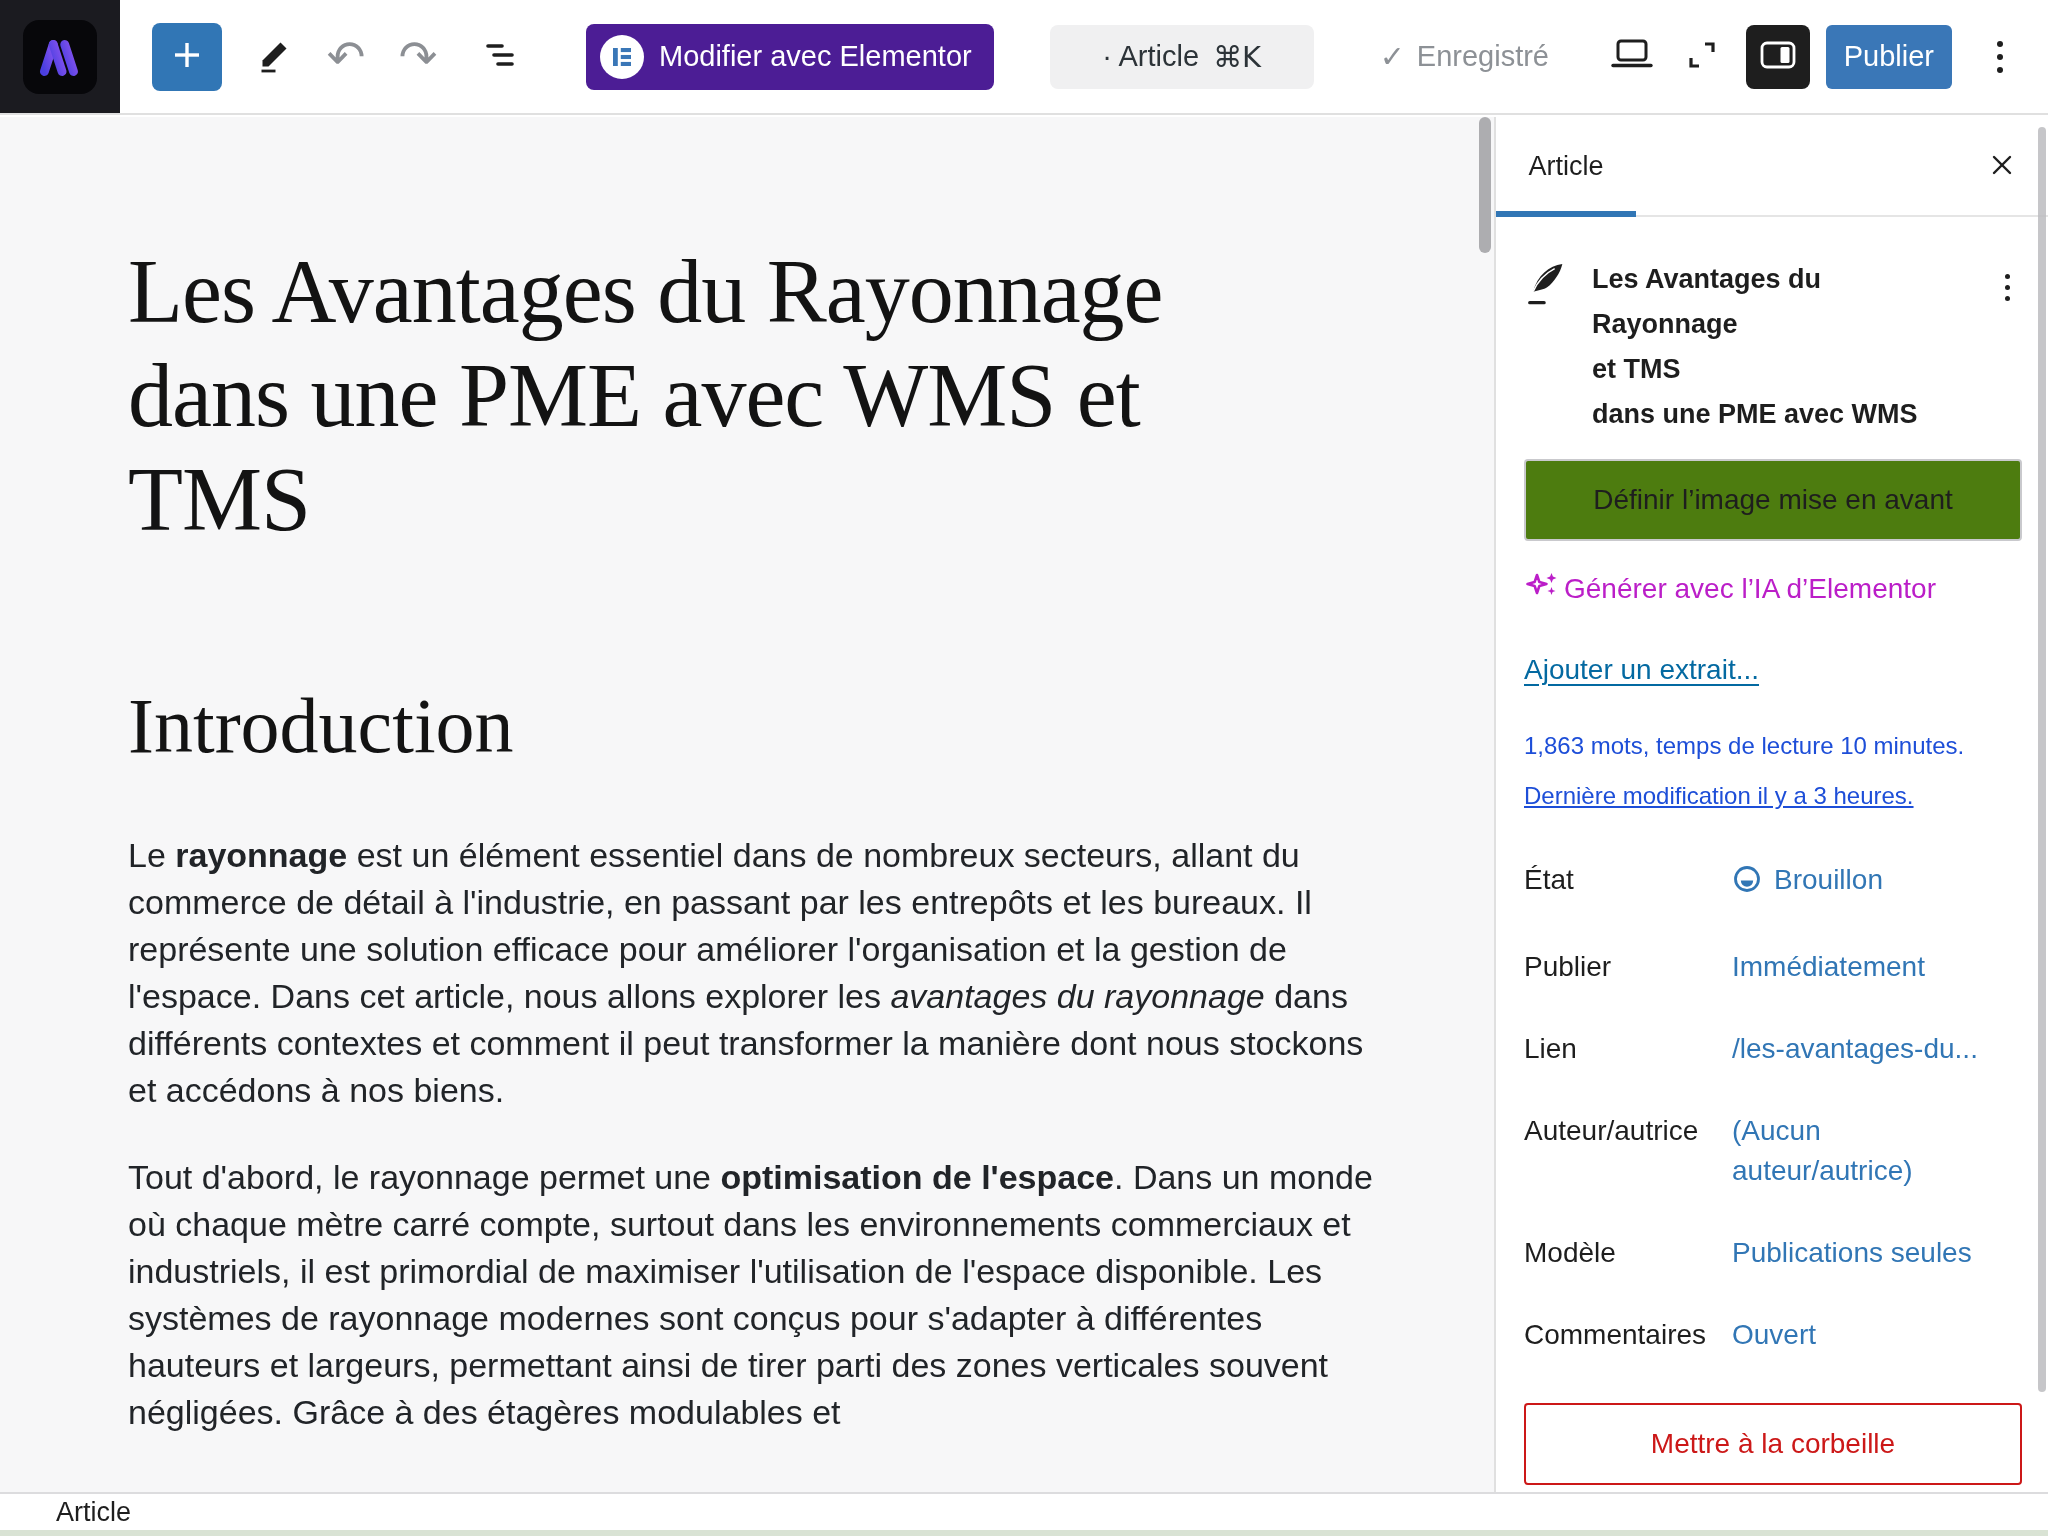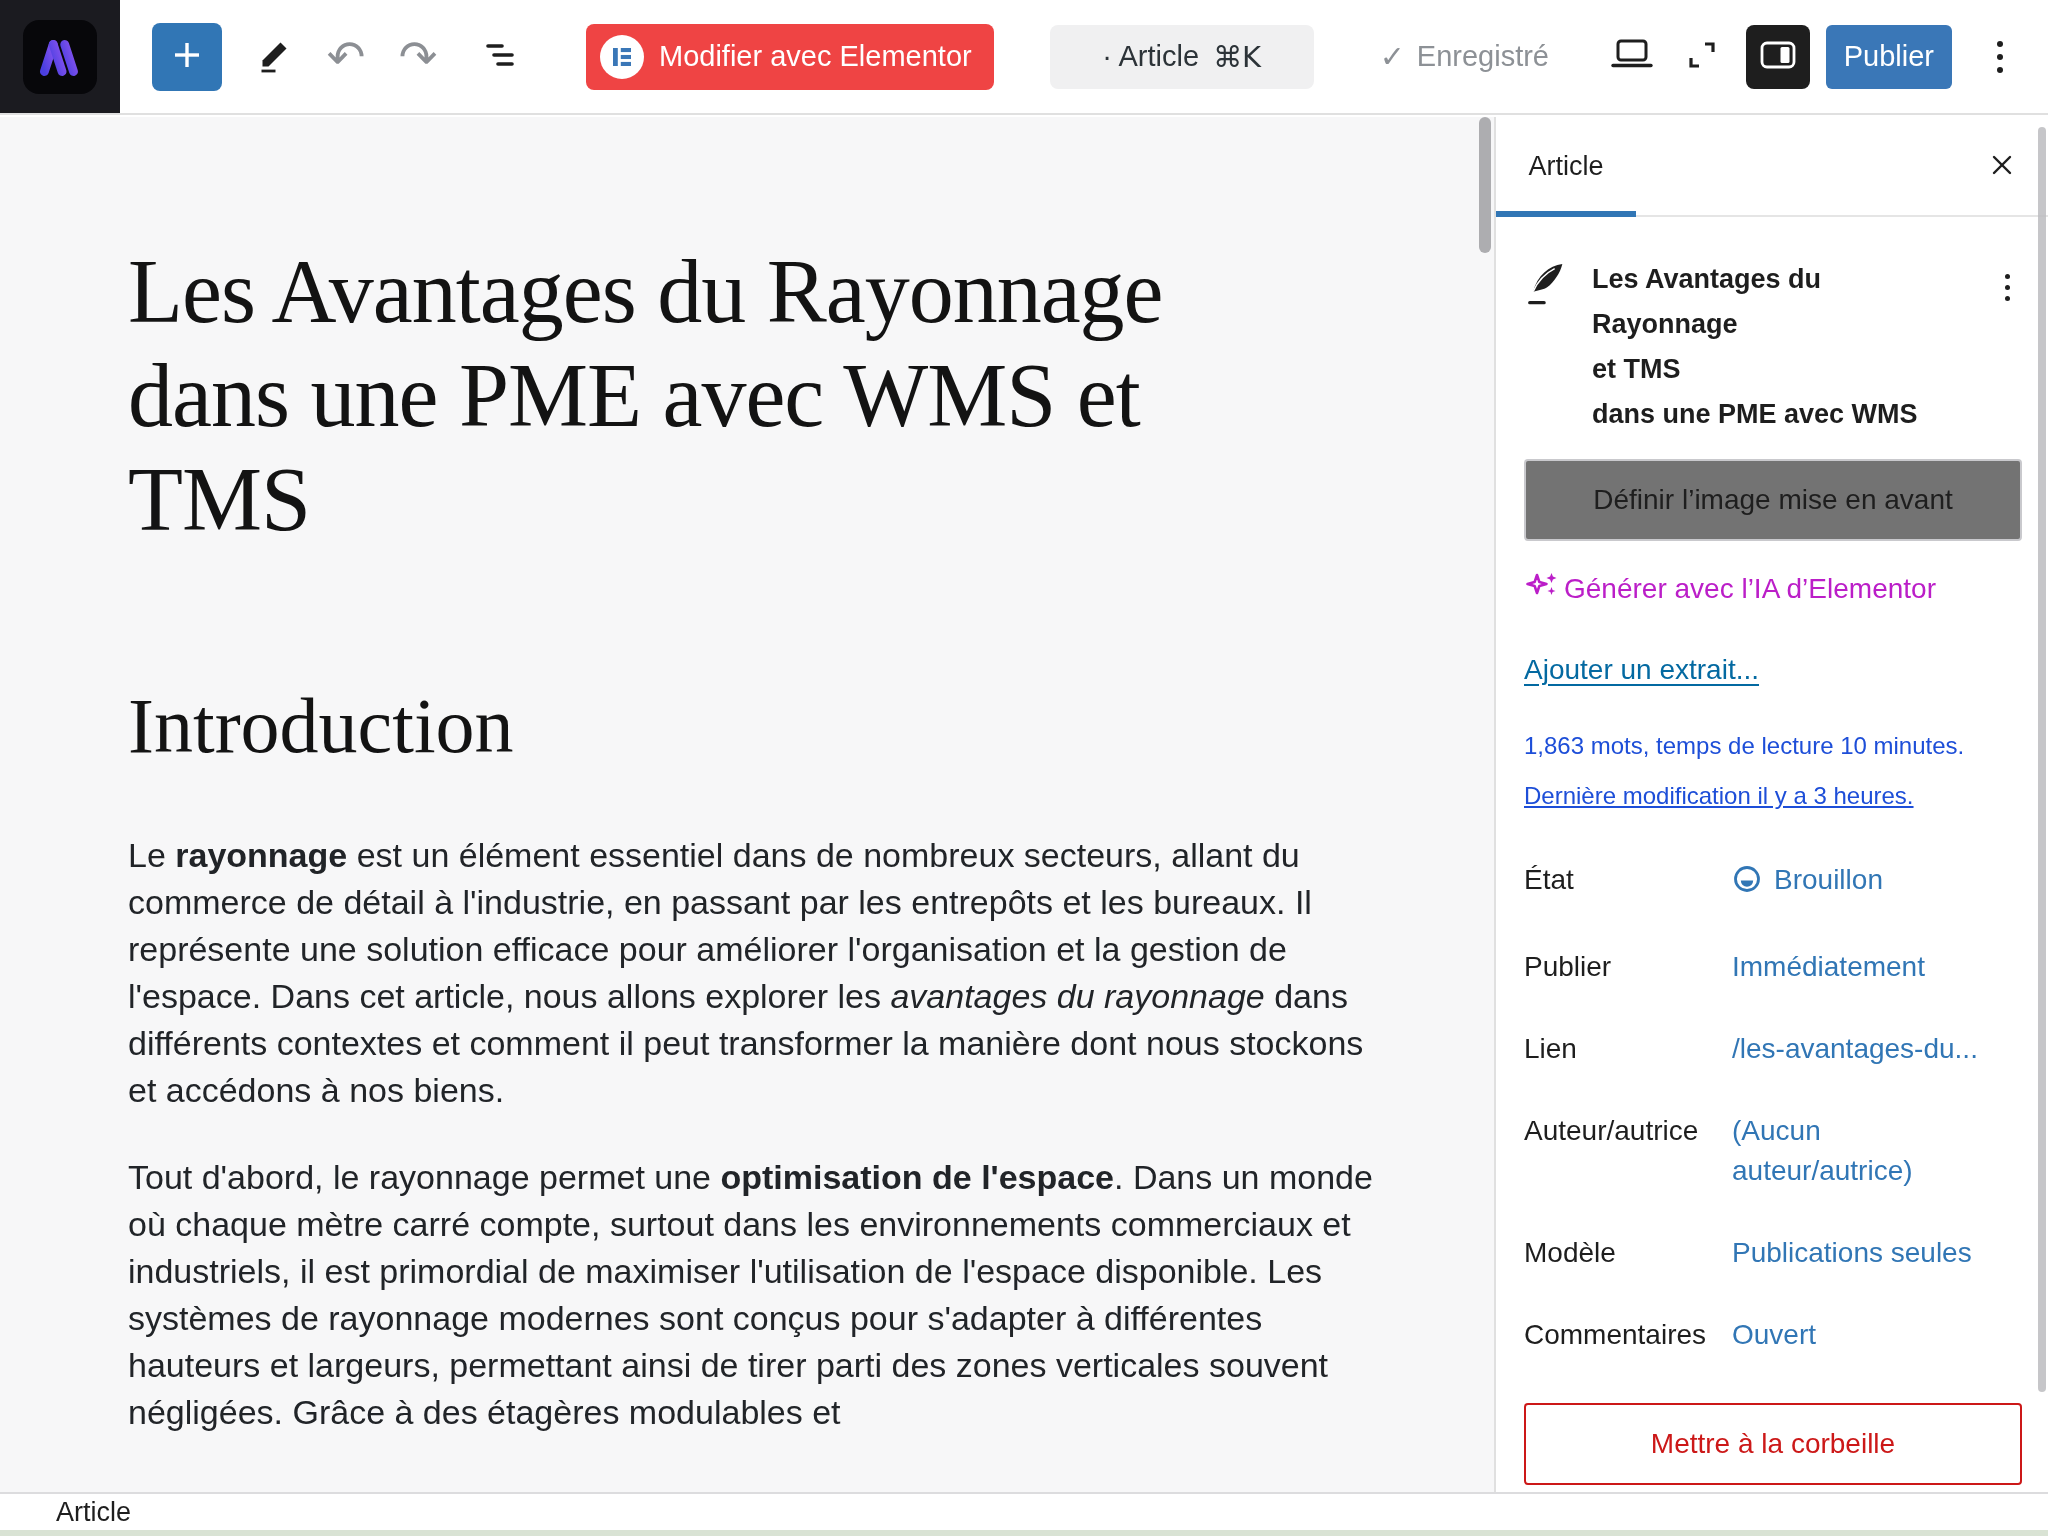--- a/index.html
+++ b/index.html
@@ -13,21 +13,21 @@
   .logo-block{width:120px;height:113px;background:#1b1b20;display:flex;align-items:center;
               justify-content:center;flex:0 0 auto;border:0;padding:0;}
   .logo-square{width:74px;height:74px;background:#07070a;border-radius:16px;
                display:flex;align-items:center;justify-content:center;}
   .btn-inserter{width:70px;height:68px;margin-left:32px;background:#3176b5;border:0;border-radius:8px;
                 display:flex;align-items:center;justify-content:center;flex:0 0 auto;}
   .icon-btn{background:none;border:0;padding:0;height:68px;width:56px;margin-left:16px;
             display:flex;align-items:center;justify-content:center;flex:0 0 auto;}
   .icon-btn.first{margin-left:24px;}
   .glyph-arrow{font-family:"DejaVu Sans",sans-serif;font-size:46px;color:#8c8f94;line-height:1;}
-  .btn-elementor{margin-left:58px;height:66px;padding:0 22px 0 14px;background:#ef4444;border:0;
+  .btn-elementor{margin-left:58px;height:66px;padding:0 22px 0 14px;background:#4c1d95;border:0;
                  border-radius:8px;color:#fff;font-size:29px;display:flex;align-items:center;gap:15px;flex:0 0 auto;}
   .e-badge{width:44px;height:44px;border-radius:50%;background:#fff;display:flex;
            align-items:center;justify-content:center;}
   .cmdk{margin-left:56px;height:64px;width:264px;background:#f0f0f1;border:0;border-radius:8px;
         font-size:29px;color:#2c3338;display:flex;align-items:center;justify-content:center;gap:14px;flex:0 0 auto;}
   .cmdk .kbd{font-family:"DejaVu Sans",sans-serif;color:#2c3338;}
   .saved{margin-left:60px;color:#8d9196;font-size:29px;display:flex;align-items:center;gap:12px;flex:0 0 auto;
          background:none;border:0;}
   .saved .chk{font-family:"DejaVu Sans",sans-serif;font-size:30px;color:#8d9196;}
   .tb-right{margin-left:auto;display:flex;align-items:center;margin-right:26px;}
@@ -60,21 +60,21 @@
   .tab{width:140px;background:none;border:0;font-size:27px;color:#1e1e1e;position:relative;}
   .tab.active::after{content:"";position:absolute;left:0;right:0;bottom:-2px;height:6px;background:#3176b5;}
   .close-btn{margin-left:auto;width:92px;background:none;border:0;display:flex;align-items:center;justify-content:center;}
   .sb-body{padding:40px 26px 0 28px;position:relative;}
   .post-card{display:flex;gap:22px;}
   .feather-wrap{flex:0 0 auto;margin-top:2px;}
   .card-title{font-size:27px;font-weight:700;line-height:45px;color:#1e1e1e;}
   .card-kebab{margin-left:auto;flex:0 0 auto;width:30px;height:60px;background:none;border:0;
               display:flex;flex-direction:column;align-items:center;justify-content:center;gap:6px;}
   .card-kebab i{width:5px;height:5px;border-radius:50%;background:#1e1e1e;}
-  .featured-btn{margin-top:22px;width:100%;height:82px;background:#737373;border:2px solid #c9c9cd;
+  .featured-btn{margin-top:22px;width:100%;height:82px;background:#4d7c0f;border:2px solid #c9c9cd;
                 border-radius:4px;font-size:28px;color:#1e1e1e;}
   .ai-link{margin-top:26px;display:flex;align-items:center;gap:4px;background:none;border:0;padding:0;
            color:#bb1ec8;font-size:28px;}
   .excerpt-link{margin-top:44px;display:inline-block;color:#0369a1;font-size:28px;text-decoration:underline;
                 text-underline-offset:5px;cursor:pointer;}
   .meta{margin-top:40px;color:#1d4ed8;font-size:24px;line-height:40px;}
   .meta .m2{margin-top:10px;text-decoration:underline;}
   .rows{margin-top:44px;}
   .row{display:flex;align-items:flex-start;margin-bottom:42px;font-size:28px;line-height:40px;}
   .row-label{flex:0 0 208px;color:#1e1e1e;}

